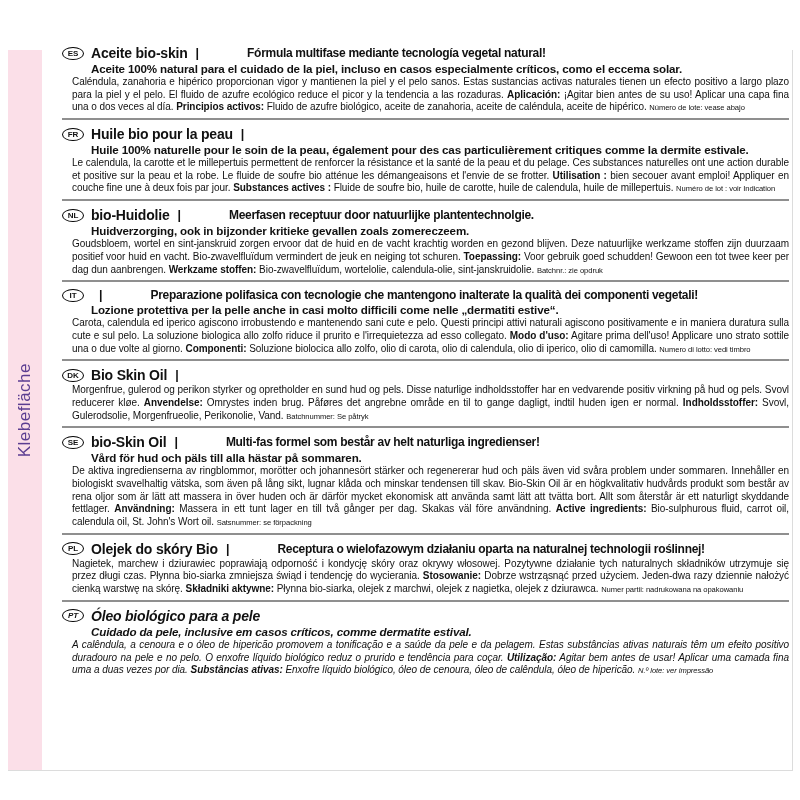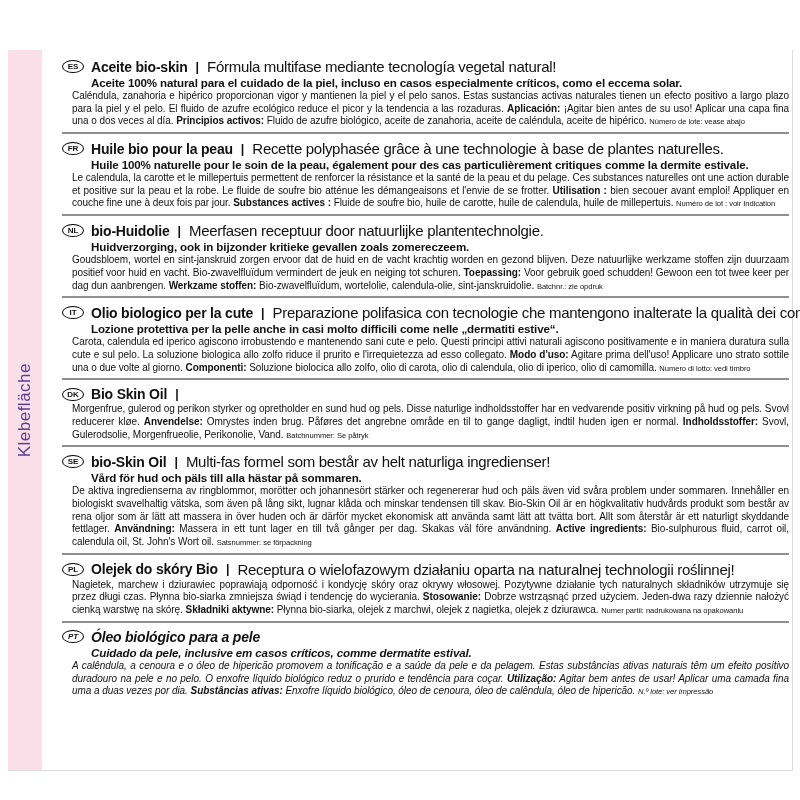--- a/index.html
+++ b/index.html
@@ -9,32 +9,32 @@
     border-right:1px solid #dcdcdc; border-bottom:1px solid #dcdcdc;
   }
   .strip {
     position:absolute; left:8px; top:50px; width:34px; height:720px;
     display:flex; align-items:center; justify-content:center;
   }
   .strip-label {
     writing-mode:vertical-rl; transform:rotate(180deg);
     font-size:17px; letter-spacing:0.5px;
   }
-  .content { position:absolute; left:62px; top:58px; width:727px; }
+  .content { position:absolute; left:62px; top:45px; width:727px; }
   section.lang-section { border-bottom:2px solid #8f8f8f; padding-bottom:4px; margin-bottom:6px; }
   section.lang-section:last-child { border-bottom:none;font-style:italic; }
   .sec-header { display:flex; align-items:center; white-space:nowrap; margin-bottom:1px; }
   .badge {
     flex:0 0 auto; border:1.4px solid #000; border-radius:50%;
     min-width:22px; height:13px; padding:0 2px; font-size:8px; font-weight:bold;
     text-align:center; line-height:11px; margin-right:7px; letter-spacing:0;
   }
   .title   { font-weight:bold; font-size:14px; letter-spacing:-0.2px; }
   .pipe    { font-weight:bold; font-size:12.5px; margin:0 8px; }
-  .tagline { font-weight:normal; font-size:15px; letter-spacing:-0.3px; }
+  .tagline { font-weight:bold; font-size:12px; letter-spacing:-0.3px;margin-left:40px; }
   .subtitle{ font-weight:bold; font-size:11.6px; letter-spacing:-0.15px; margin-left:29px; margin-bottom:1px; }
   .body    { font-size:10px; line-height:1.27; text-align:justify; letter-spacing:-0.06px;margin-left:10px; }
   .body .b { font-weight:bold; }
   .body .sm{ font-size:7.6px; }
 </style>
 </head>
 <body>
 
 <div class="frame"></div>
 
@@ -52,41 +52,39 @@
     </div>
     <div class="subtitle">Aceite 100% natural para el cuidado de la piel, incluso en casos especialmente críticos, como el eccema solar.</div>
     <p class="body"><span>Caléndula, zanahoria e hipérico proporcionan vigor y mantienen la piel y el pelo sanos. Estas sustancias activas naturales tienen un efecto positivo a largo plazo para la piel y el pelo. El fluido de azufre ecológico reduce el picor y la tendencia a las rozaduras. </span><span class="b">Aplicación:</span><span> ¡Agitar bien antes de su uso! Aplicar una capa fina una o dos veces al día. </span><span class="b">Principios activos:</span><span> Fluido de azufre biológico, aceite de zanahoria, aceite de caléndula, aceite de hipérico. </span><span class="sm">Número de lote: vease abajo</span></p>
   </section>
 
   <section class="lang-section">
     <div class="sec-header">
       <span class="badge">FR</span>
       <span class="title">Huile bio pour la peau</span>
       <span class="pipe">|</span>
-      <span class="tagline">Recette polyphasée grâce à une technologie à base de plantes naturelles.</span>
     </div>
     <div class="subtitle">Huile 100% naturelle pour le soin de la peau, également pour des cas particulièrement critiques comme la dermite estivale.</div>
     <p class="body"><span>Le calendula, la carotte et le millepertuis permettent de renforcer la résistance et la santé de la peau et du pelage. Ces substances naturelles ont une action durable et positive sur la peau et la robe. Le fluide de soufre bio atténue les démangeaisons et l'envie de se frotter. </span><span class="b">Utilisation :</span><span> bien secouer avant emploi! Appliquer en couche fine une à deux fois par jour. </span><span class="b">Substances actives :</span><span> Fluide de soufre bio, huile de carotte, huile de calendula, huile de millepertuis. </span><span class="sm">Numéro de lot : voir Indication</span></p>
   </section>
 
   <section class="lang-section">
     <div class="sec-header">
       <span class="badge">NL</span>
       <span class="title">bio-Huidolie</span>
       <span class="pipe">|</span>
       <span class="tagline">Meerfasen receptuur door natuurlijke plantentechnolgie.</span>
     </div>
     <div class="subtitle">Huidverzorging, ook in bijzonder kritieke gevallen zoals zomereczeem.</div>
     <p class="body"><span>Goudsbloem, wortel en sint-janskruid zorgen ervoor dat de huid en de vacht krachtig worden en gezond blijven. Deze natuurlijke werkzame stoffen zijn duurzaam positief voor huid en vacht. Bio-zwavelfluïdum vermindert de jeuk en neiging tot schuren. </span><span class="b">Toepassing:</span><span> Voor gebruik goed schudden! Gewoon een tot twee keer per dag dun aanbrengen. </span><span class="b">Werkzame stoffen:</span><span> Bio-zwavelfluïdum, wortelolie, calendula-olie, sint-janskruidolie. </span><span class="sm">Batchnr.: zie opdruk</span></p>
   </section>
 
   <section class="lang-section">
     <div class="sec-header">
       <span class="badge">IT</span>
-      <span class="title">Olio biologico per la cute</span>
       <span class="pipe">|</span>
       <span class="tagline">Preparazione polifasica con tecnologie che mantengono inalterate la qualità dei componenti vegetali!</span>
     </div>
     <div class="subtitle">Lozione protettiva per la pelle anche in casi molto difficili come nelle „dermatiti estive“.</div>
     <p class="body"><span>Carota, calendula ed iperico agiscono irrobustendo e mantenendo sani cute e pelo. Questi principi attivi naturali agiscono positivamente e in maniera duratura sulla cute e sul pelo. La soluzione biologica allo zolfo riduce il prurito e l'irrequietezza ad esso collegato. </span><span class="b">Modo d'uso:</span><span> Agitare prima dell'uso! Applicare uno strato sottile una o due volte al giorno. </span><span class="b">Componenti:</span><span> Soluzione biolocica allo zolfo, olio di carota, olio di calendula, olio di iperico, olio di camomilla. </span><span class="sm">Numero di lotto: vedi timbro</span></p>
   </section>
 
   <section class="lang-section">
     <div class="sec-header">
       <span class="badge">DK</span>

